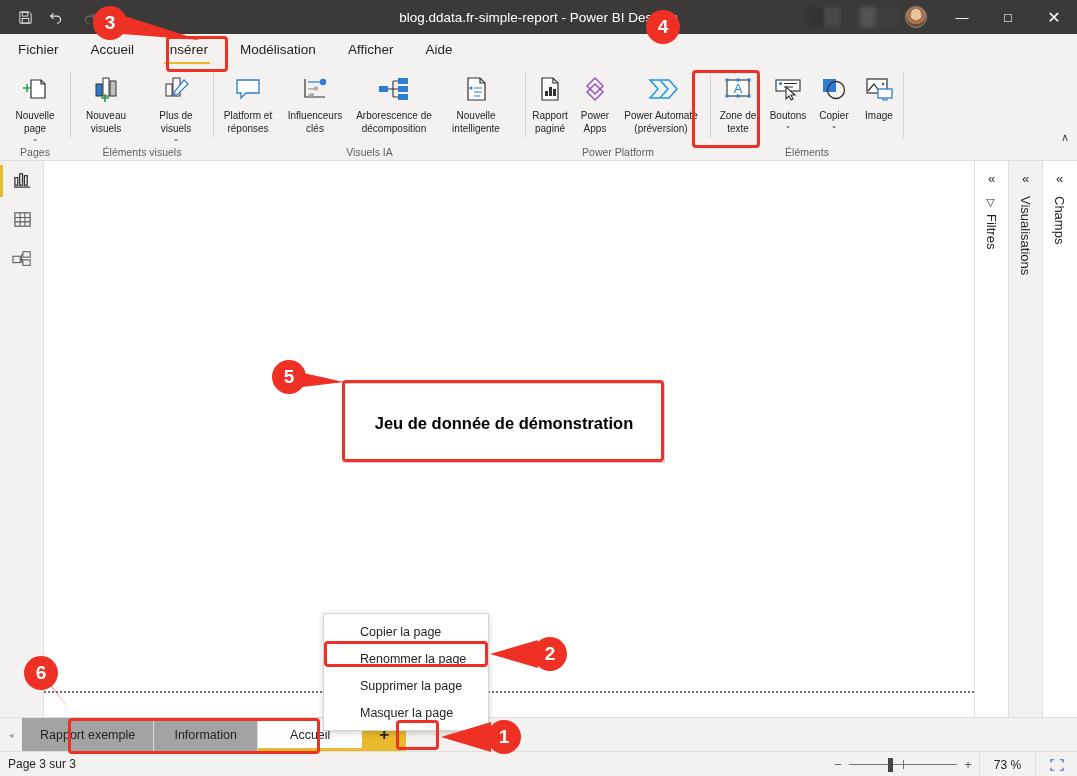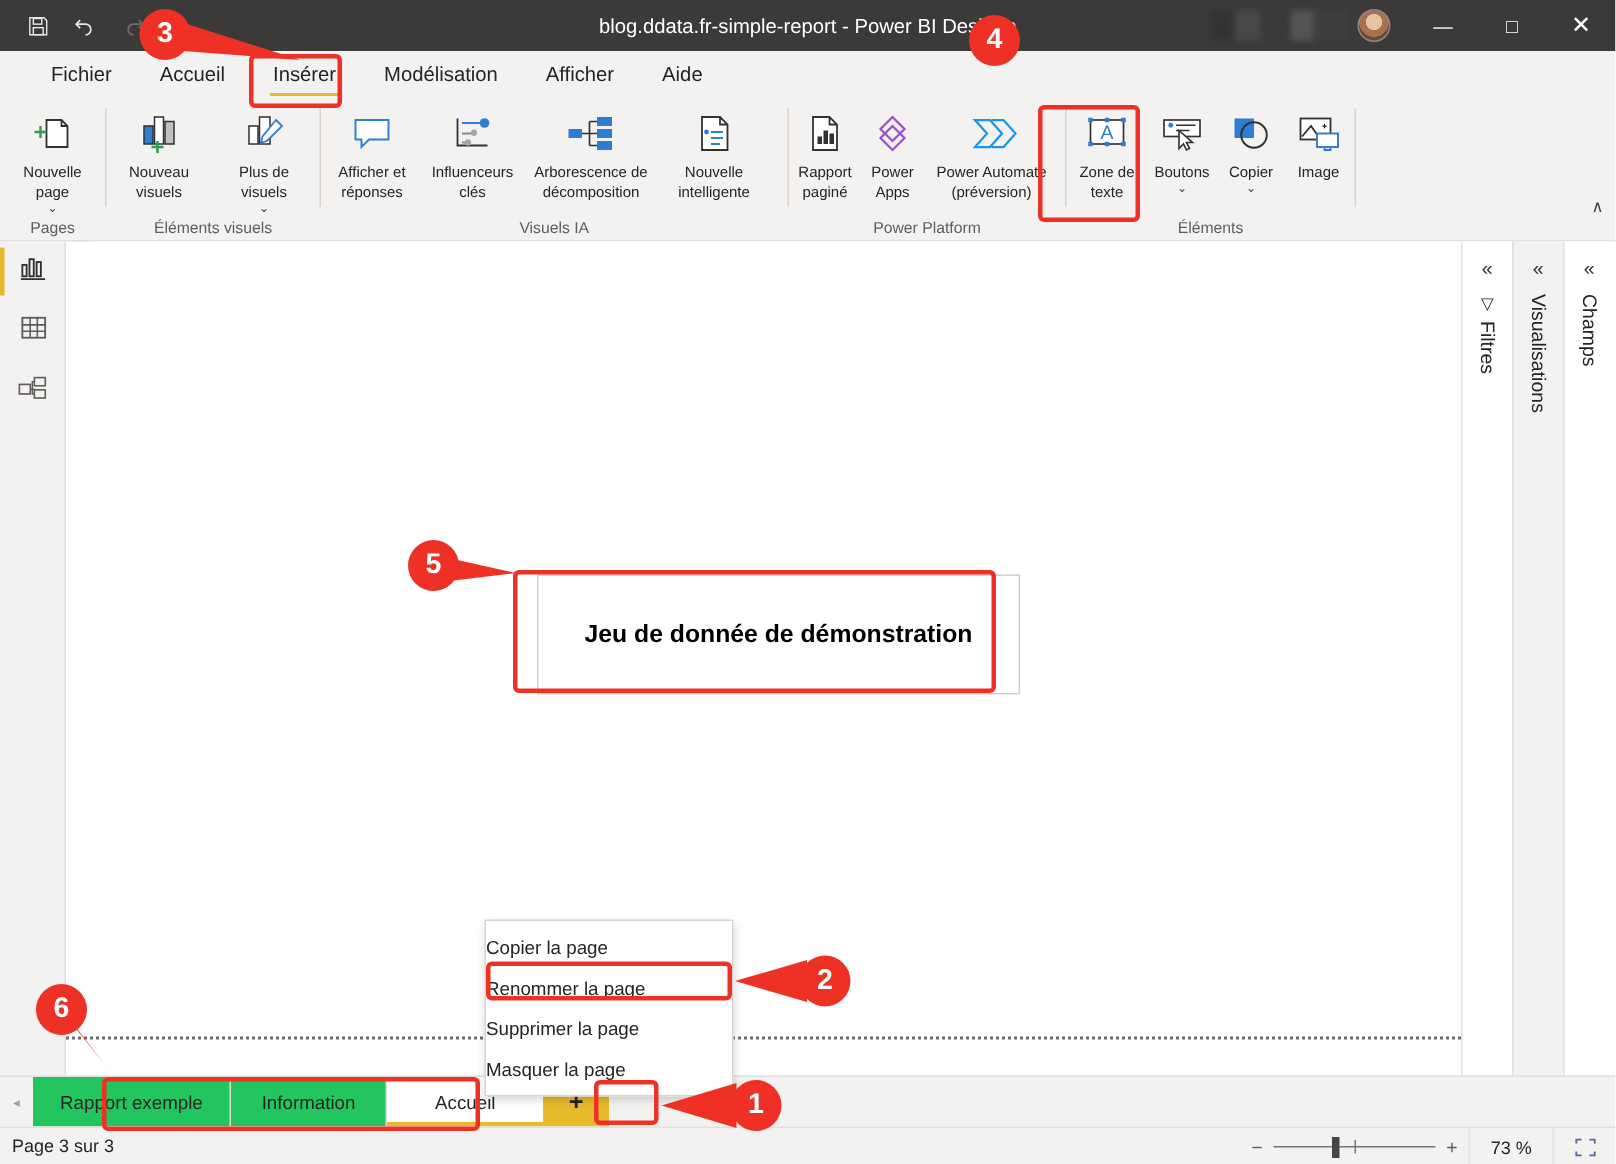--- a/index.html
+++ b/index.html
@@ -45,21 +45,21 @@
   .win-btn {
     width: 46px; height: 34px; display: flex; align-items: center; justify-content: center;
     color: #fff; font-size: 13px;
   }
   .win-btn.close { font-size: 16px; }
 
   
   .menubar {
     position: absolute; left: 0; top: 34px; width: 1077px; height: 30px;
     background: #F3F2F1;
-    display: flex; align-items: center; padding-left: 18px; gap: 0;
+    display: flex; align-items: center; padding-left: 2px; gap: 0;
   }
   .menu-tab {
     font-size: 13.5px; color: #252423;
     padding: 4px 16px; position: relative; white-space: nowrap;
   }
   .menu-tab.active::after {
     content: ""; position: absolute; left: 14px; right: 14px; bottom: -4px;
     height: 3px; background: #E8B92B;
   }
 
@@ -99,21 +99,21 @@
     position: relative;
   }
   .lb-item.active::before {
     content: ""; position: absolute; left: 0; top: 4px; width: 3px; height: 32px;
     background: #E8B92B;
   }
 
   
   .canvas {
     position: absolute; left: 44px; top: 161px; width: 930px; height: 561px;
-    background: #FFFFFF; overflow: hidden; margin-left: 15px;
+    background: #FFFFFF; overflow: hidden;
   }
   .dotted-sep {
     position: absolute; left: 44px; top: 691px; width: 930px; height: 0;
     border-top: 2px dotted #6E6E6E;
   }
   .textbox {
     position: absolute; left: 299px; top: 222px;
     width: 322px; height: 80px;
     background: #fff; border: 1px solid #D0D0D0;
     display: flex; align-items: center; justify-content: center;
@@ -145,21 +145,21 @@
     display: flex; align-items: stretch;
   }
   .tb-arrow {
     width: 22px; display: flex; align-items: center; justify-content: center;
     font-size: 9px; color: #A19F9D;
   }
   .ptab {
     min-width: 104px; padding: 0 18px;
     display: flex; align-items: center; justify-content: center;
     font-size: 12.5px; color: #252423;
-    border-right: 1px solid #DEDCDA; background: #22c55e;
+    border-right: 1px solid #DEDCDA; background: #a3a3a3;
     position: relative; white-space: nowrap;
   }
   .ptab.active { background: #FFFFFF; border-right: none; }
   .ptab.active::after {
     content: ""; position: absolute; left: 0; right: 0; bottom: 0; height: 3px; background: #E8B92B;
   }
   .addpage {
     width: 44px; display: flex; align-items: center; justify-content: center;
     background: #E8B92B; color: #252423; font-size: 17px; font-weight: 600;
   }
@@ -201,21 +201,21 @@
 
   
   .ctxmenu {
     position: absolute; left: 323px; top: 613px; width: 166px;
     background: #FFFFFF; border: 1px solid #D6D3D1;
     box-shadow: 0 2px 6px rgba(0,0,0,.18);
     padding: 4px 0; z-index: 40;
   }
   .ctxitem {
     height: 27px; display: flex; align-items: center;
-    font-size: 12.5px; color: #252423; white-space: nowrap;
+    padding-left: 36px; font-size: 12.5px; color: #252423; white-space: nowrap;
   }
 
   
   .hl {
     position: absolute; border: 3px solid #EE3124; border-radius: 4px; z-index: 60;
     pointer-events: none;
   }
   .callout { position: absolute; z-index: 70; }
   .callout .bubble {
     position: absolute; width: 34px; height: 34px; border-radius: 50%;
@@ -320,21 +320,21 @@
     <div class="rgroup-sep"></div>
 
     <div class="rgroup" style="width:311px">
       <div class="rgroup-items">
         <div class="rbtn" style="width:68px">
           <div class="ricon">
             <svg width="32" height="28" viewBox="0 0 32 28">
                 <path d="M5 5h22v13H14l-5 5v-5H5z" fill="#fff" stroke="#2D7DD2" stroke-width="1.3"></path>
               </svg>
           </div>
-          <div class="rlabel">Afficher et réponses</div>
+          <div class="rlabel">Platform et réponses</div>
         </div>
         <div class="rbtn" style="width:66px">
           <div class="ricon">
             <svg width="32" height="28" viewBox="0 0 32 28">
                 <path d="M6 4v18h20" fill="none" stroke="#323130" stroke-width="1.2"></path>
                 <path d="M9 20h6M9 14h8" stroke="#8A8886" stroke-width="1.2"></path>
                 <path d="M9 7h12" stroke="#2D7DD2" stroke-width="1.2"></path>
                 <circle cx="24" cy="7" r="3.2" fill="#2D7DD2"></circle>
                 <circle cx="17" cy="13.5" r="2.1" fill="#A6A6A6"></circle>
                 <circle cx="13" cy="20" r="2.1" fill="#A6A6A6"></circle>

